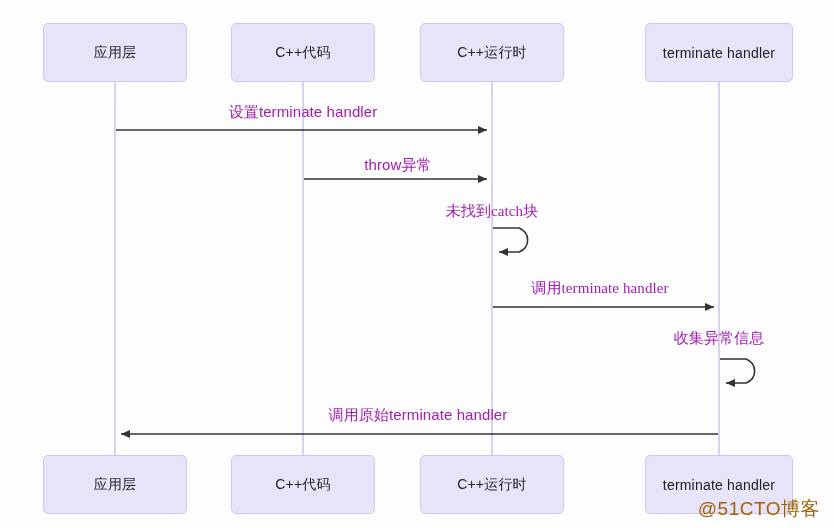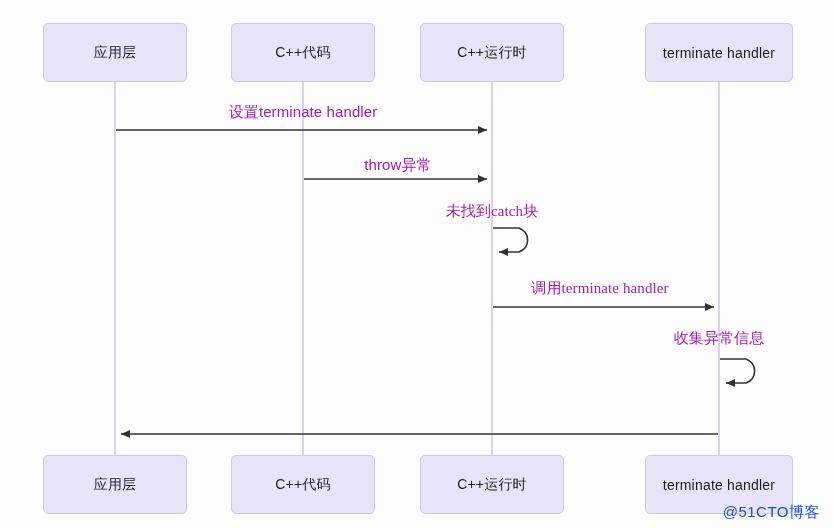--- a/index.html
+++ b/index.html
@@ -46,22 +46,22 @@
     left: 0;
     top: 0;
     width: 834px;
     height: 528px;
     pointer-events: none;
   }
   .watermark {
     position: absolute;
     right: 14px;
     bottom: 6px;
-    font-size: 15px;
-    color: #1d4ed8;
+    font-size: 19px;
+    color: #a16207;
     letter-spacing: 0.5px;
     user-select: none;
   }
 </style>
 </head>
 <body>
 
 <div id="canvas">
 
   <div class="lifeline" style="left:114px; top:82px; height:373px;"></div>
@@ -116,16 +116,17 @@
     <path d="M720,359 L746,359 A14,13 0 0 1 746,383 L726,383" fill="none" stroke="#333333" stroke-width="1.6" marker-end="url(#arrowL)"></path>
 
     <line x1="718" y1="434" x2="121" y2="434" stroke="#333333" stroke-width="1.6" marker-end="url(#arrowL)"></line>
   </svg>
 
   <div class="msg-label" style="left:303px; top:103px;">设置terminate handler</div>
   <div class="msg-label" style="left:398px; top:156px;">throw异常</div>
   <div class="msg-label" style="left:492px; top:202px;font-family:Liberation Serif, serif;">未找到catch块</div>
   <div class="msg-label" style="left:600px; top:279px;font-family:Liberation Serif, serif;">调用terminate handler</div>
   <div class="msg-label" style="left:719px; top:329px;">收集异常信息</div>
+  <div class="msg-label" style="left:418px; top:406px;">调用原始terminate handler</div>
 
   <div class="watermark">@51CTO博客</div>
 
 </div>
 
 </body></html>

